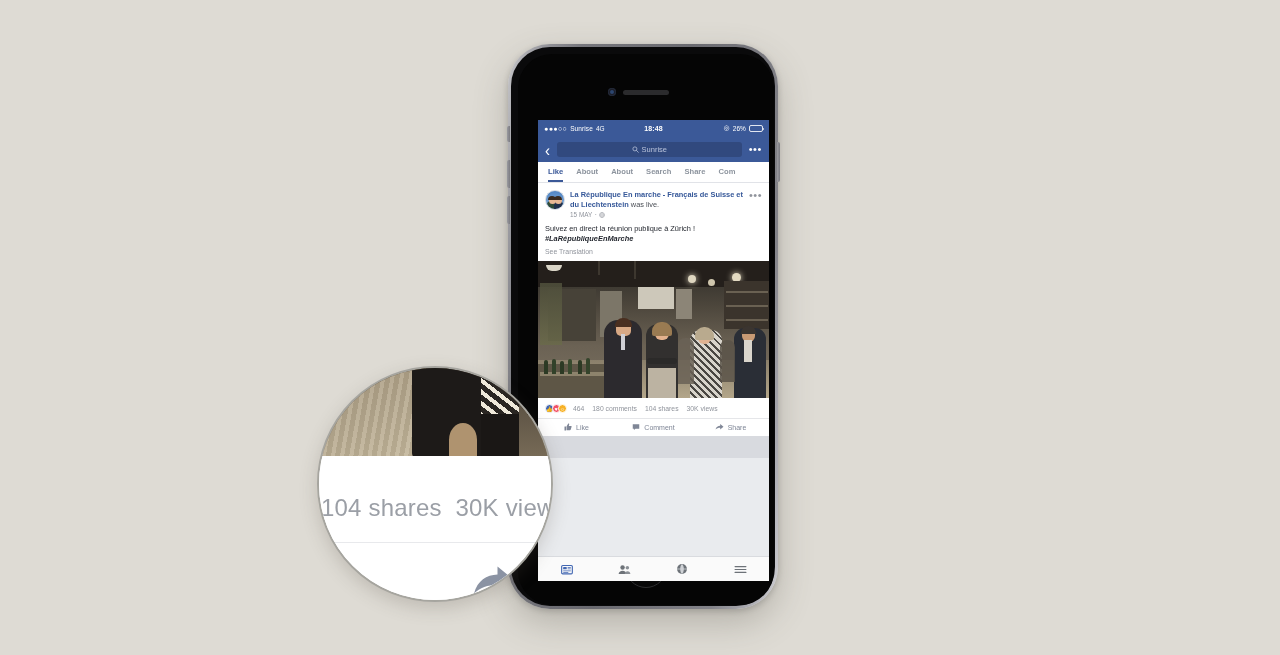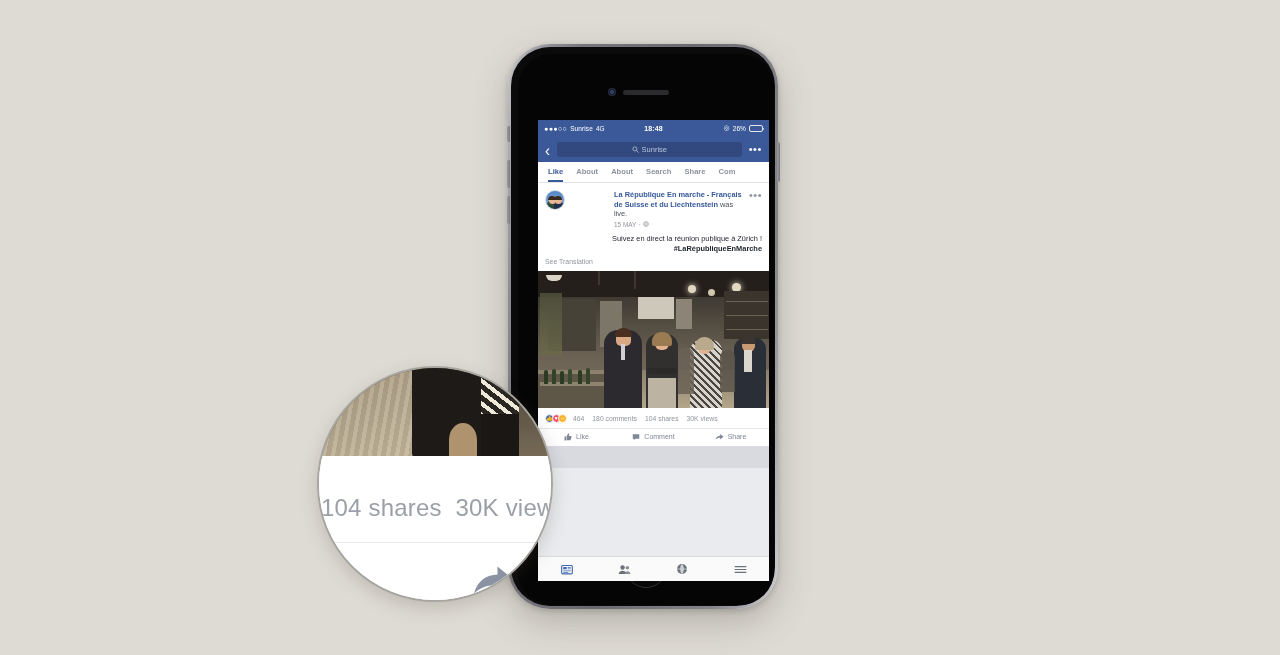--- a/index.html
+++ b/index.html
@@ -186,32 +186,32 @@
   .face { position:absolute; width:7px; height:7px; border-radius:50%; background:#e8b894; top:6px; }
   .face.l { left:2.5px; }
   .face.r { right:2.5px; }
   .hair { position:absolute; width:7.4px; height:3.6px; border-radius:4px 4px 0 0; background:#3a2a1e; top:5.2px; }
   .hair.l { left:2.3px; }
   .hair.r { right:2.3px; }
   .body { position:absolute; bottom:0; width:9px; height:8px; border-radius:4px 4px 0 0; }
   .body.l { left:1px; background:#2f4a38; }
   .body.r { right:1px; background:#20304c; }
 
-  #post-head-text { flex:1; min-width:0;margin-left:44px; }
+  #post-head-text { flex:1; min-width:0; }
   #poster-line {
     font-size: 7.4px; line-height: 9.6px; color:#4b4f56;
     font-weight: 400;
   }
   #poster-name { color:#365899; font-weight:700; }
   #post-meta { font-size: 6.4px; color:#90949c; margin-top:2px; display:flex; align-items:center; gap:2.5px; }
   #post-more { color:#90949c; font-size: 11px; letter-spacing:.5px; line-height:.6; padding-top:2px; }
 
   #post-body { padding: 6px 7px 0 7px; }
-  #post-text { font-size:7.4px; line-height:10px; color:#1d2129;text-align:right; }
-  #post-hashtag { font-weight:700; color:#1d2129; }
+  #post-text { font-size:7.4px; line-height:10px; color:#1d2129; }
+  #post-hashtag { font-weight:700; color:#1d2129;font-style:italic; }
   #see-translation { font-size:6.9px; color:#90949c; margin: 4px 0 6px; cursor:pointer; }
 
   
   #video-frame {
     position:relative;
     height: 137px;
     background: #3a342c;
     overflow: hidden;
   }
   #video-frame .scene { position:absolute; inset:0; }

